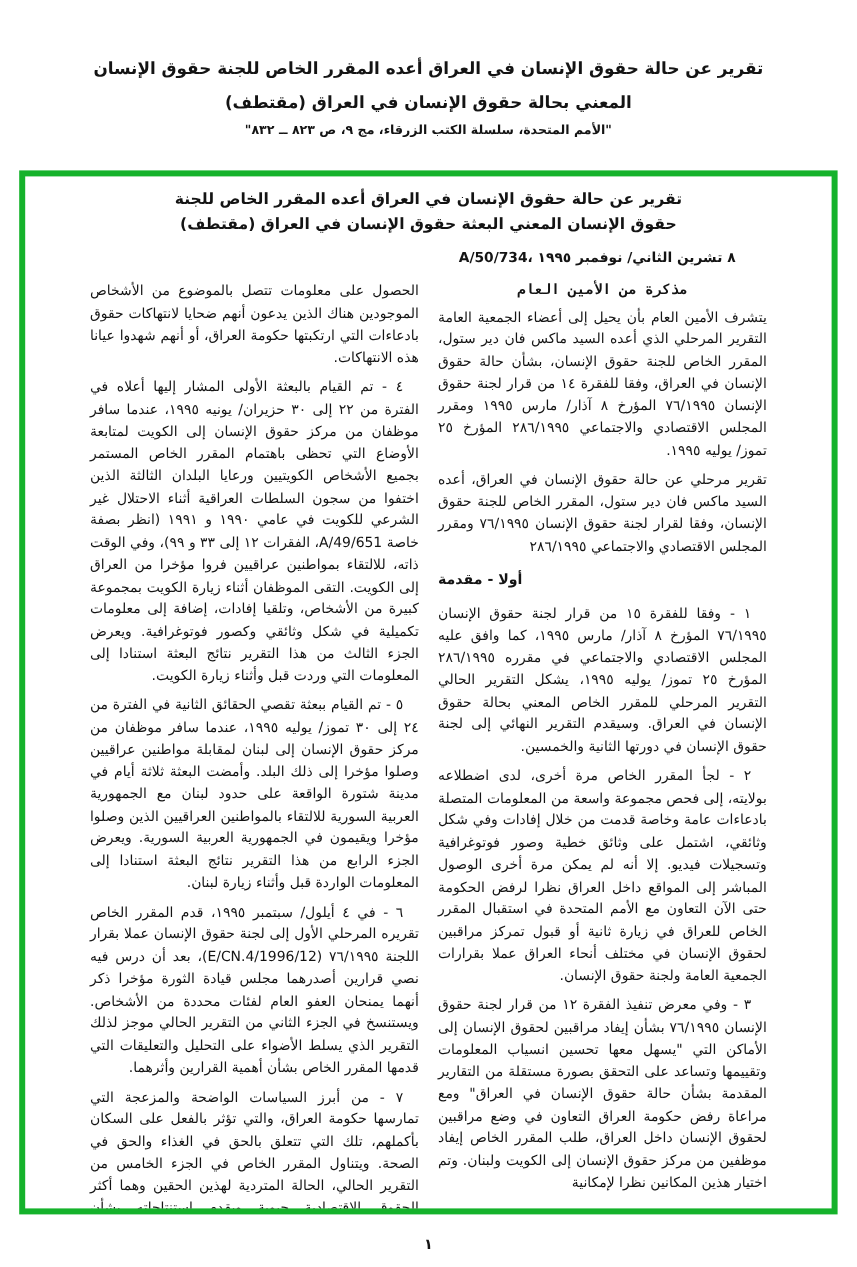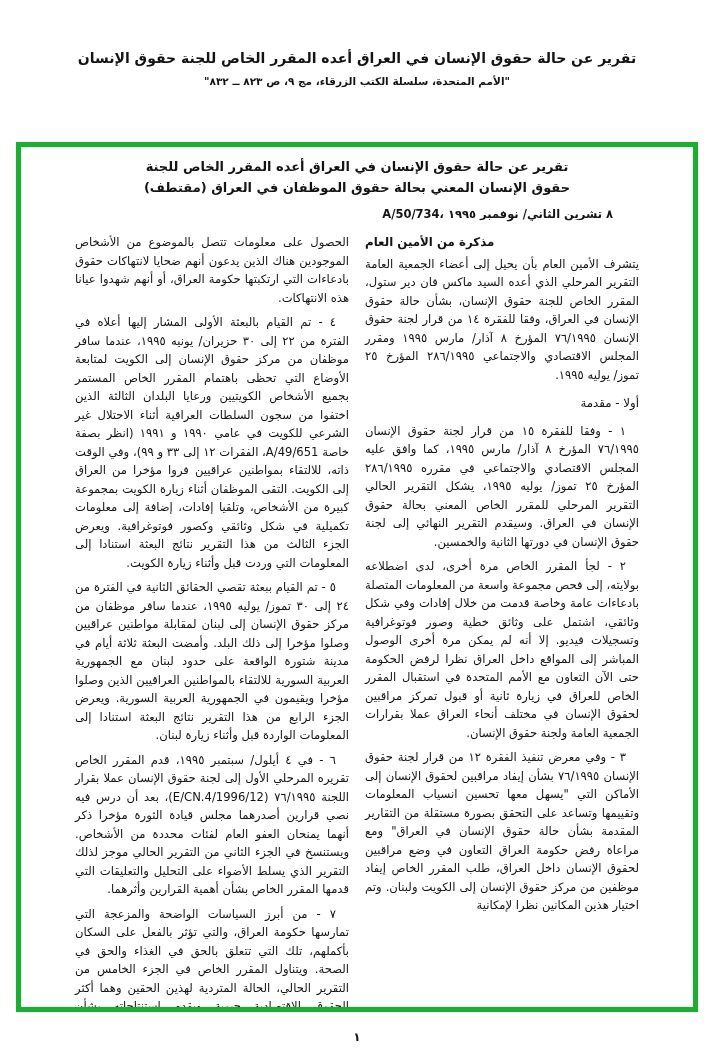--- a/index.html
+++ b/index.html
@@ -41,54 +41,56 @@
     display:flex;gap:16px;
     padding:12px 54px 0 54px;
   }
   .col{
     flex:1;min-width:0;
     font-size:11.6px;line-height:18.5px;
     text-align:justify;
   }
   .col p{margin:0 0 6px 0;text-indent:13px;}
   .col p.flush{text-indent:0;}
-  .sec-h{font-weight:bold;text-align:left;font-size:11.8px;margin:0 0 3px 0;}
+  .sec-h{font-weight:bold;text-align:center;font-size:11.8px;margin:0 0 3px 0;font-family:Liberation Mono, monospace;}
   .sec-h.mt{margin-top:9px;}
-  .sec-h-center{font-weight:normal;text-align:right;font-size:11.8px;margin:10px 0 9px 0;}
+  .sec-h-center{font-weight:bold;text-align:left;font-size:11.8px;margin:10px 0 9px 0;}
   
   .page-num{
     position:absolute;bottom:12px;left:0;right:0;
     text-align:center;font-size:12px;font-weight:bold;
   }
 </style>
 </head>
 <body>
 
 <div class="page-header">
   <div class="hl">تقرير عن حالة حقوق الإنسان في العراق أعده المقرر الخاص للجنة حقوق الإنسان</div>
+  <div class="hl">المعني بحالة حقوق الإنسان في العراق (مقتطف)</div>
   <div class="src">"الأمم المتحدة، سلسلة الكتب الزرقاء، مج ٩، ص ٨٢٣ ــ ٨٣٢"</div>
 </div>
 
 <div class="doc-box">
 
   <div class="doc-title">
     <div>تقرير عن حالة حقوق الإنسان في العراق أعده المقرر الخاص للجنة</div>
-    <div>حقوق الإنسان المعني بحالة حقوق الموظفان في العراق (مقتطف)</div>
+    <div>حقوق الإنسان المعني البعثة حقوق الإنسان في العراق (مقتطف)</div>
   </div>
 
   <div class="ref-line">
     <span class="sym">A/50/734،</span>
     <span class="dt">٨ تشرين الثاني/ نوفمبر ١٩٩٥</span>
   </div>
 
   <div class="columns">
 
     <div class="col">
       <div class="sec-h">مذكرة من الأمين العام</div>
       <p class="flush">يتشرف الأمين العام بأن يحيل إلى أعضاء الجمعية العامة التقرير المرحلي الذي أعده السيد ماكس فان دير ستول، المقرر الخاص للجنة حقوق الإنسان، بشأن حالة حقوق الإنسان في العراق، وفقا للفقرة ١٤ من قرار لجنة حقوق الإنسان ٧٦/١٩٩٥ المؤرخ ٨ آذار/ مارس ١٩٩٥ ومقرر المجلس الاقتصادي والاجتماعي ٢٨٦/١٩٩٥ المؤرخ ٢٥ تموز/ يوليه ١٩٩٥.</p>
+      <p class="flush">تقرير مرحلي عن حالة حقوق الإنسان في العراق، أعده السيد ماكس فان دير ستول، المقرر الخاص للجنة حقوق الإنسان، وفقا لقرار لجنة حقوق الإنسان ٧٦/١٩٩٥ ومقرر المجلس الاقتصادي والاجتماعي ٢٨٦/١٩٩٥</p>
       <div class="sec-h-center">أولا - مقدمة</div>
       <p>١ - وفقا للفقرة ١٥ من قرار لجنة حقوق الإنسان ٧٦/١٩٩٥ المؤرخ ٨ آذار/ مارس ١٩٩٥، كما وافق عليه المجلس الاقتصادي والاجتماعي في مقرره ٢٨٦/١٩٩٥ المؤرخ ٢٥ تموز/ يوليه ١٩٩٥، يشكل التقرير الحالي التقرير المرحلي للمقرر الخاص المعني بحالة حقوق الإنسان في العراق. وسيقدم التقرير النهائي إلى لجنة حقوق الإنسان في دورتها الثانية والخمسين.</p>
       <p>٢ - لجأ المقرر الخاص مرة أخرى، لدى اضطلاعه بولايته، إلى فحص مجموعة واسعة من المعلومات المتصلة بادعاءات عامة وخاصة قدمت من خلال إفادات وفي شكل وثائقي، اشتمل على وثائق خطية وصور فوتوغرافية وتسجيلات فيديو. إلا أنه لم يمكن مرة أخرى الوصول المباشر إلى المواقع داخل العراق نظرا لرفض الحكومة حتى الآن التعاون مع الأمم المتحدة في استقبال المقرر الخاص للعراق في زيارة ثانية أو قبول تمركز مراقبين لحقوق الإنسان في مختلف أنحاء العراق عملا بقرارات الجمعية العامة ولجنة حقوق الإنسان.</p>
       <p>٣ - وفي معرض تنفيذ الفقرة ١٢ من قرار لجنة حقوق الإنسان ٧٦/١٩٩٥ بشأن إيفاد مراقبين لحقوق الإنسان إلى الأماكن التي "يسهل معها تحسين انسياب المعلومات وتقييمها وتساعد على التحقق بصورة مستقلة من التقارير المقدمة بشأن حالة حقوق الإنسان في العراق" ومع مراعاة رفض حكومة العراق التعاون في وضع مراقبين لحقوق الإنسان داخل العراق، طلب المقرر الخاص إيفاد موظفين من مركز حقوق الإنسان إلى الكويت ولبنان. وتم اختيار هذين المكانين نظرا لإمكانية</p>
     </div>
 
     <div class="col">
       <p class="flush">الحصول على معلومات تتصل بالموضوع من الأشخاص الموجودين هناك الذين يدعون أنهم ضحايا لانتهاكات حقوق بادعاءات التي ارتكبتها حكومة العراق، أو أنهم شهدوا عيانا هذه الانتهاكات.</p>
       <p>٤ - تم القيام بالبعثة الأولى المشار إليها أعلاه في الفترة من ٢٢ إلى ٣٠ حزيران/ يونيه ١٩٩٥، عندما سافر موظفان من مركز حقوق الإنسان إلى الكويت لمتابعة الأوضاع التي تحظى باهتمام المقرر الخاص المستمر بجميع الأشخاص الكويتيين ورعايا البلدان الثالثة الذين اختفوا من سجون السلطات العراقية أثناء الاحتلال غير الشرعي للكويت في عامي ١٩٩٠ و ١٩٩١ (انظر بصفة خاصة A/49/651، الفقرات ١٢ إلى ٣٣ و ٩٩)، وفي الوقت ذاته، للالتقاء بمواطنين عراقيين فروا مؤخرا من العراق إلى الكويت. التقى الموظفان أثناء زيارة الكويت بمجموعة كبيرة من الأشخاص، وتلقيا إفادات، إضافة إلى معلومات تكميلية في شكل وثائقي وكصور فوتوغرافية. ويعرض الجزء الثالث من هذا التقرير نتائج البعثة استنادا إلى المعلومات التي وردت قبل وأثناء زيارة الكويت.</p>
       <p>٥ - تم القيام ببعثة تقصي الحقائق الثانية في الفترة من ٢٤ إلى ٣٠ تموز/ يوليه ١٩٩٥، عندما سافر موظفان من مركز حقوق الإنسان إلى لبنان لمقابلة مواطنين عراقيين وصلوا مؤخرا إلى ذلك البلد. وأمضت البعثة ثلاثة أيام في مدينة شتورة الواقعة على حدود لبنان مع الجمهورية العربية السورية للالتقاء بالمواطنين العراقيين الذين وصلوا مؤخرا ويقيمون في الجمهورية العربية السورية. ويعرض الجزء الرابع من هذا التقرير نتائج البعثة استنادا إلى المعلومات الواردة قبل وأثناء زيارة لبنان.</p>

